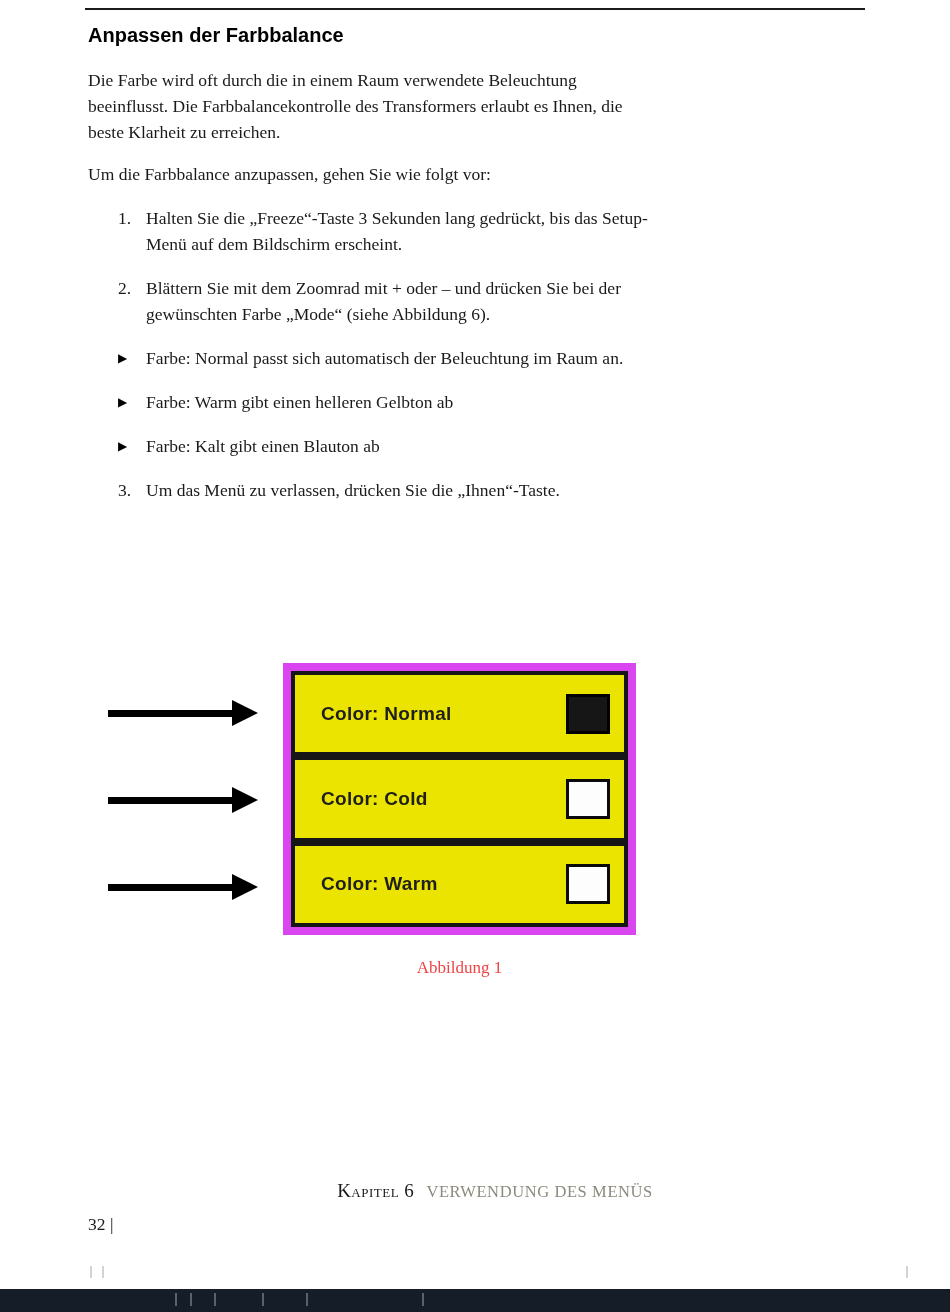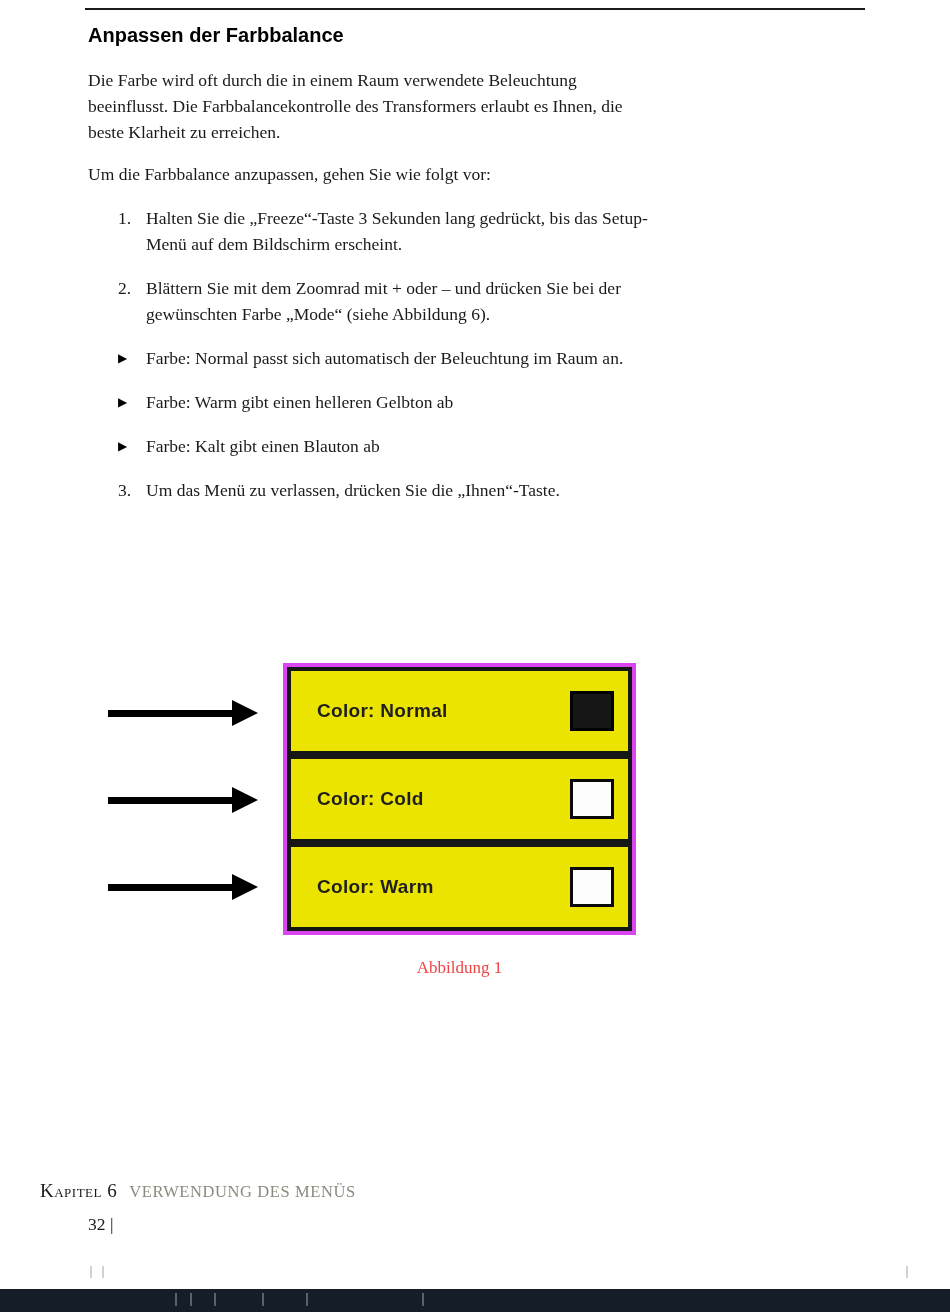--- a/index.html
+++ b/index.html
@@ -66,21 +66,21 @@
     width: 950px;
     height: 272px;
   }
   .menu-box {
     position: absolute;
     left: 283px;
     top: 0;
     width: 353px;
     height: 272px;
     background: #161616;
-    border: 4px solid #d946ef;
+    border: 8px solid #d946ef;
     padding: 4px;
     display: flex;
     flex-direction: column;
     gap: 8px;
   }
   .menu-row {
     flex: 1;
     background: var(--menu-bg, #ebe300);
     display: flex;
     align-items: center;
@@ -131,21 +131,21 @@
     text-align: center;
     font-size: 17px;
     color: #ef4444;
   }
   
   .footer {
     position: absolute;
     top: 1180px;
     left: 0;
     width: 100%;
-    text-align: left;
+    text-align: center;
     padding-left: 40px;
   }
   .footer .chapter {
     font-variant: small-caps;
     font-size: 19px;
     color: #1a1a1a;
     letter-spacing: 0.5px;
   }
   .footer .section {
     font-size: 16.5px;

